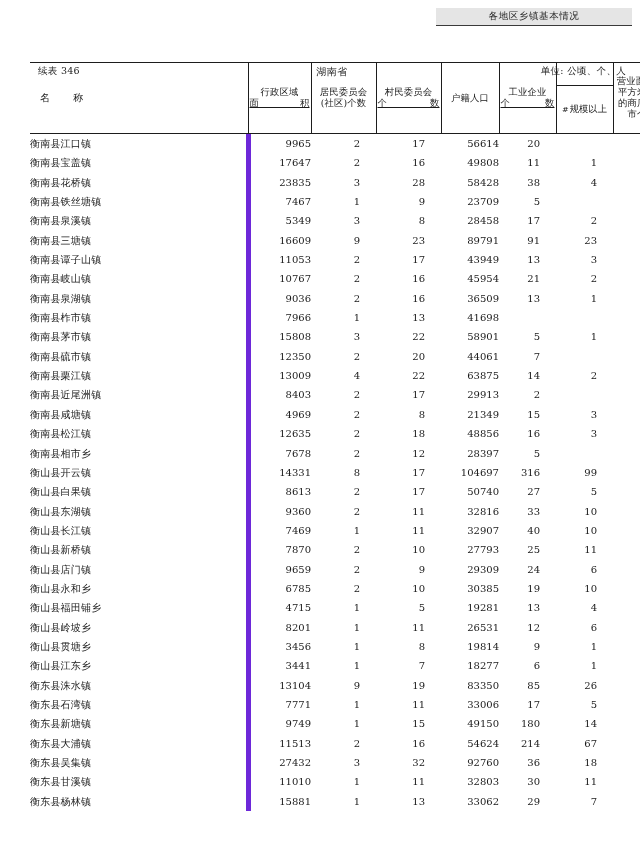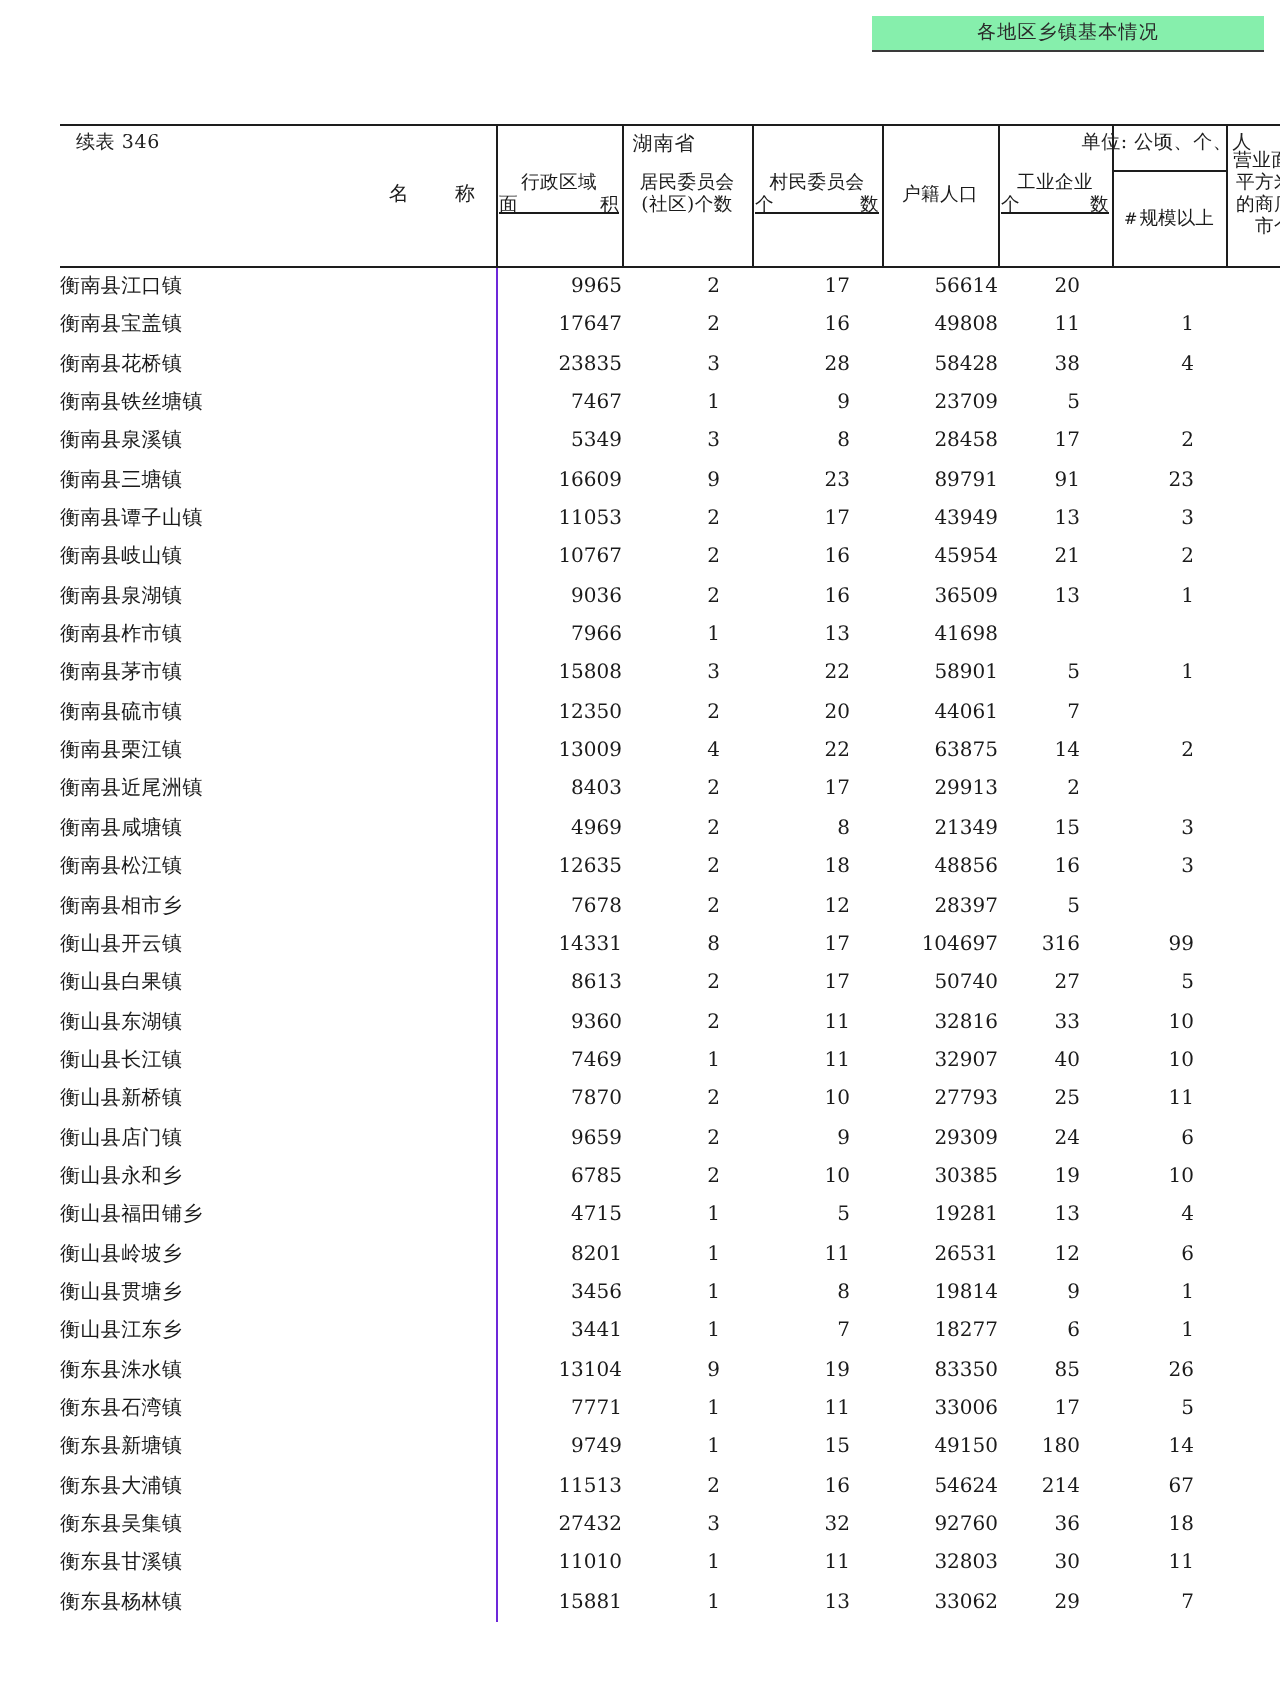--- a/index.html
+++ b/index.html
@@ -19,21 +19,21 @@
   
   .running-head {
     position: absolute;
     top: 8px;
     right: 8px;
     width: 196px;
     height: 17px;
     display: flex;
     align-items: center;
     justify-content: center;
-    background: #86efac;
+    background: #e5e5e5;
     border-bottom: 1.5px solid #3a3a3a;
     font-size: 9.5px;
     letter-spacing: 0.6px;
     color: #2a2a2a;
     filter: blur(0.25px);
   }
 
   
   .caption-row {
     position: absolute;
@@ -86,21 +86,21 @@
     line-height: 1.18;
     font-size: 9.3px;
     letter-spacing: 0.2px;
     padding: 0 1px;
     border-left: 1px solid #1d1d1d;
   }
   .hcell.first { border-left: none; }
 
   
   .h-name {
-    text-align: right;
+    text-align: left;
     font-size: 10px;
     letter-spacing: 10px;
     text-indent: 10px;
   }
 
   
   .l2 { display: block; }
   .spread {
     display: block;
     text-align: justify;
@@ -142,21 +142,21 @@
     white-space: nowrap;
   }
   td.c-num {
     text-align: right;
     padding-right: 18px;
     font-family: "DejaVu Serif", "Liberation Serif", serif;
   }
   td.c-num.narrow { padding-right: 16px; }
 
   
-  td.c-name { border-right: 1px solid #6d28d9; margin-top: 40px; }
+  td.c-name { border-right: 5px solid #6d28d9; margin-top: 40px; }
 
   .bodywrap {
     height: 715px;
     overflow: hidden;
   }
   table.body {
     border-collapse: collapse;
     width: 100%;
     table-layout: fixed;
   }

